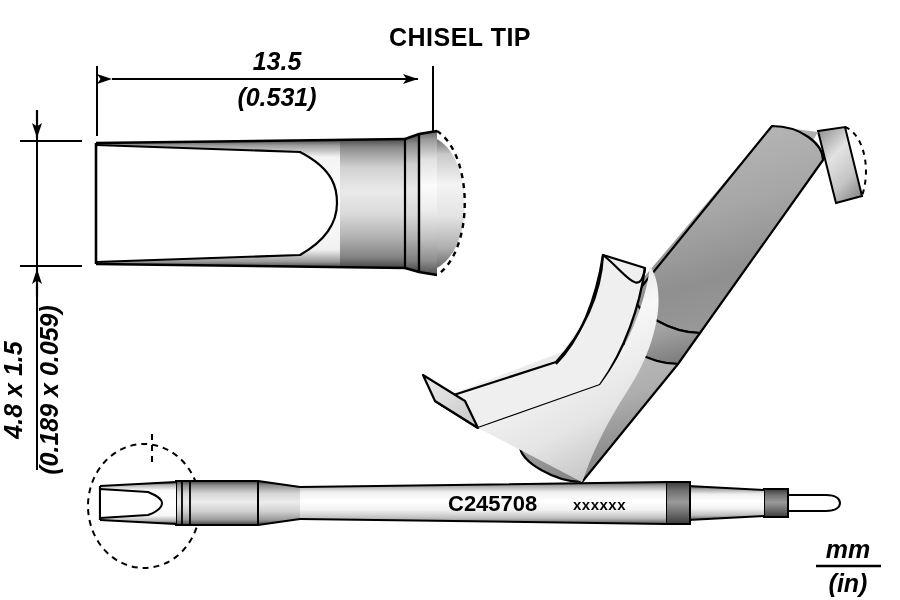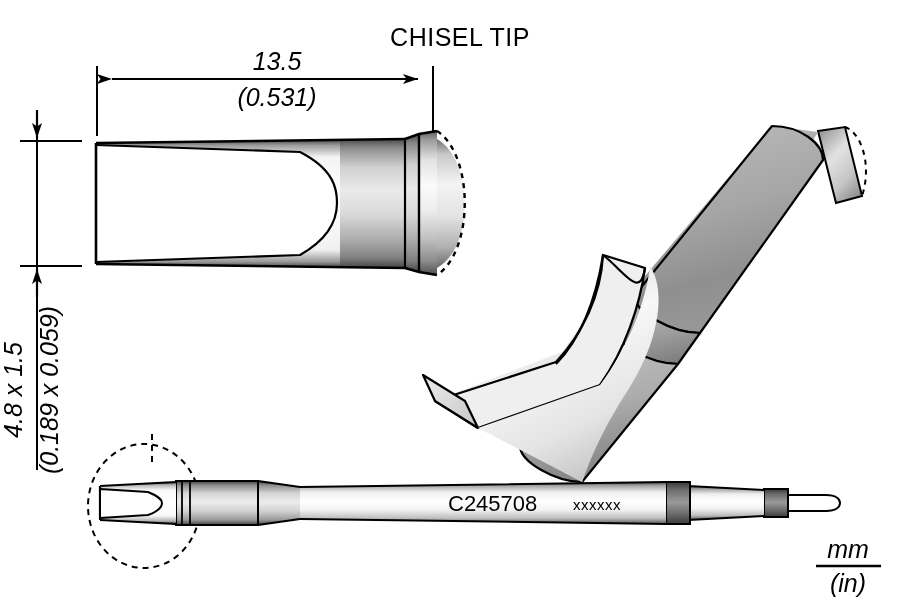--- a/index.html
+++ b/index.html
@@ -7,20 +7,21 @@
     padding: 0;
     background: #ffffff;
   }
   #page {
     position: relative;
     width: 900px;
     height: 600px;
     background: #ffffff;
     overflow: hidden;
     font-family: "Liberation Sans", sans-serif;
+    font-weight: bold;
   }
   svg.canvas {
     position: absolute;
     left: 0;
     top: 0;
     width: 900px;
     height: 600px;
     display: block;
   }
   text {

